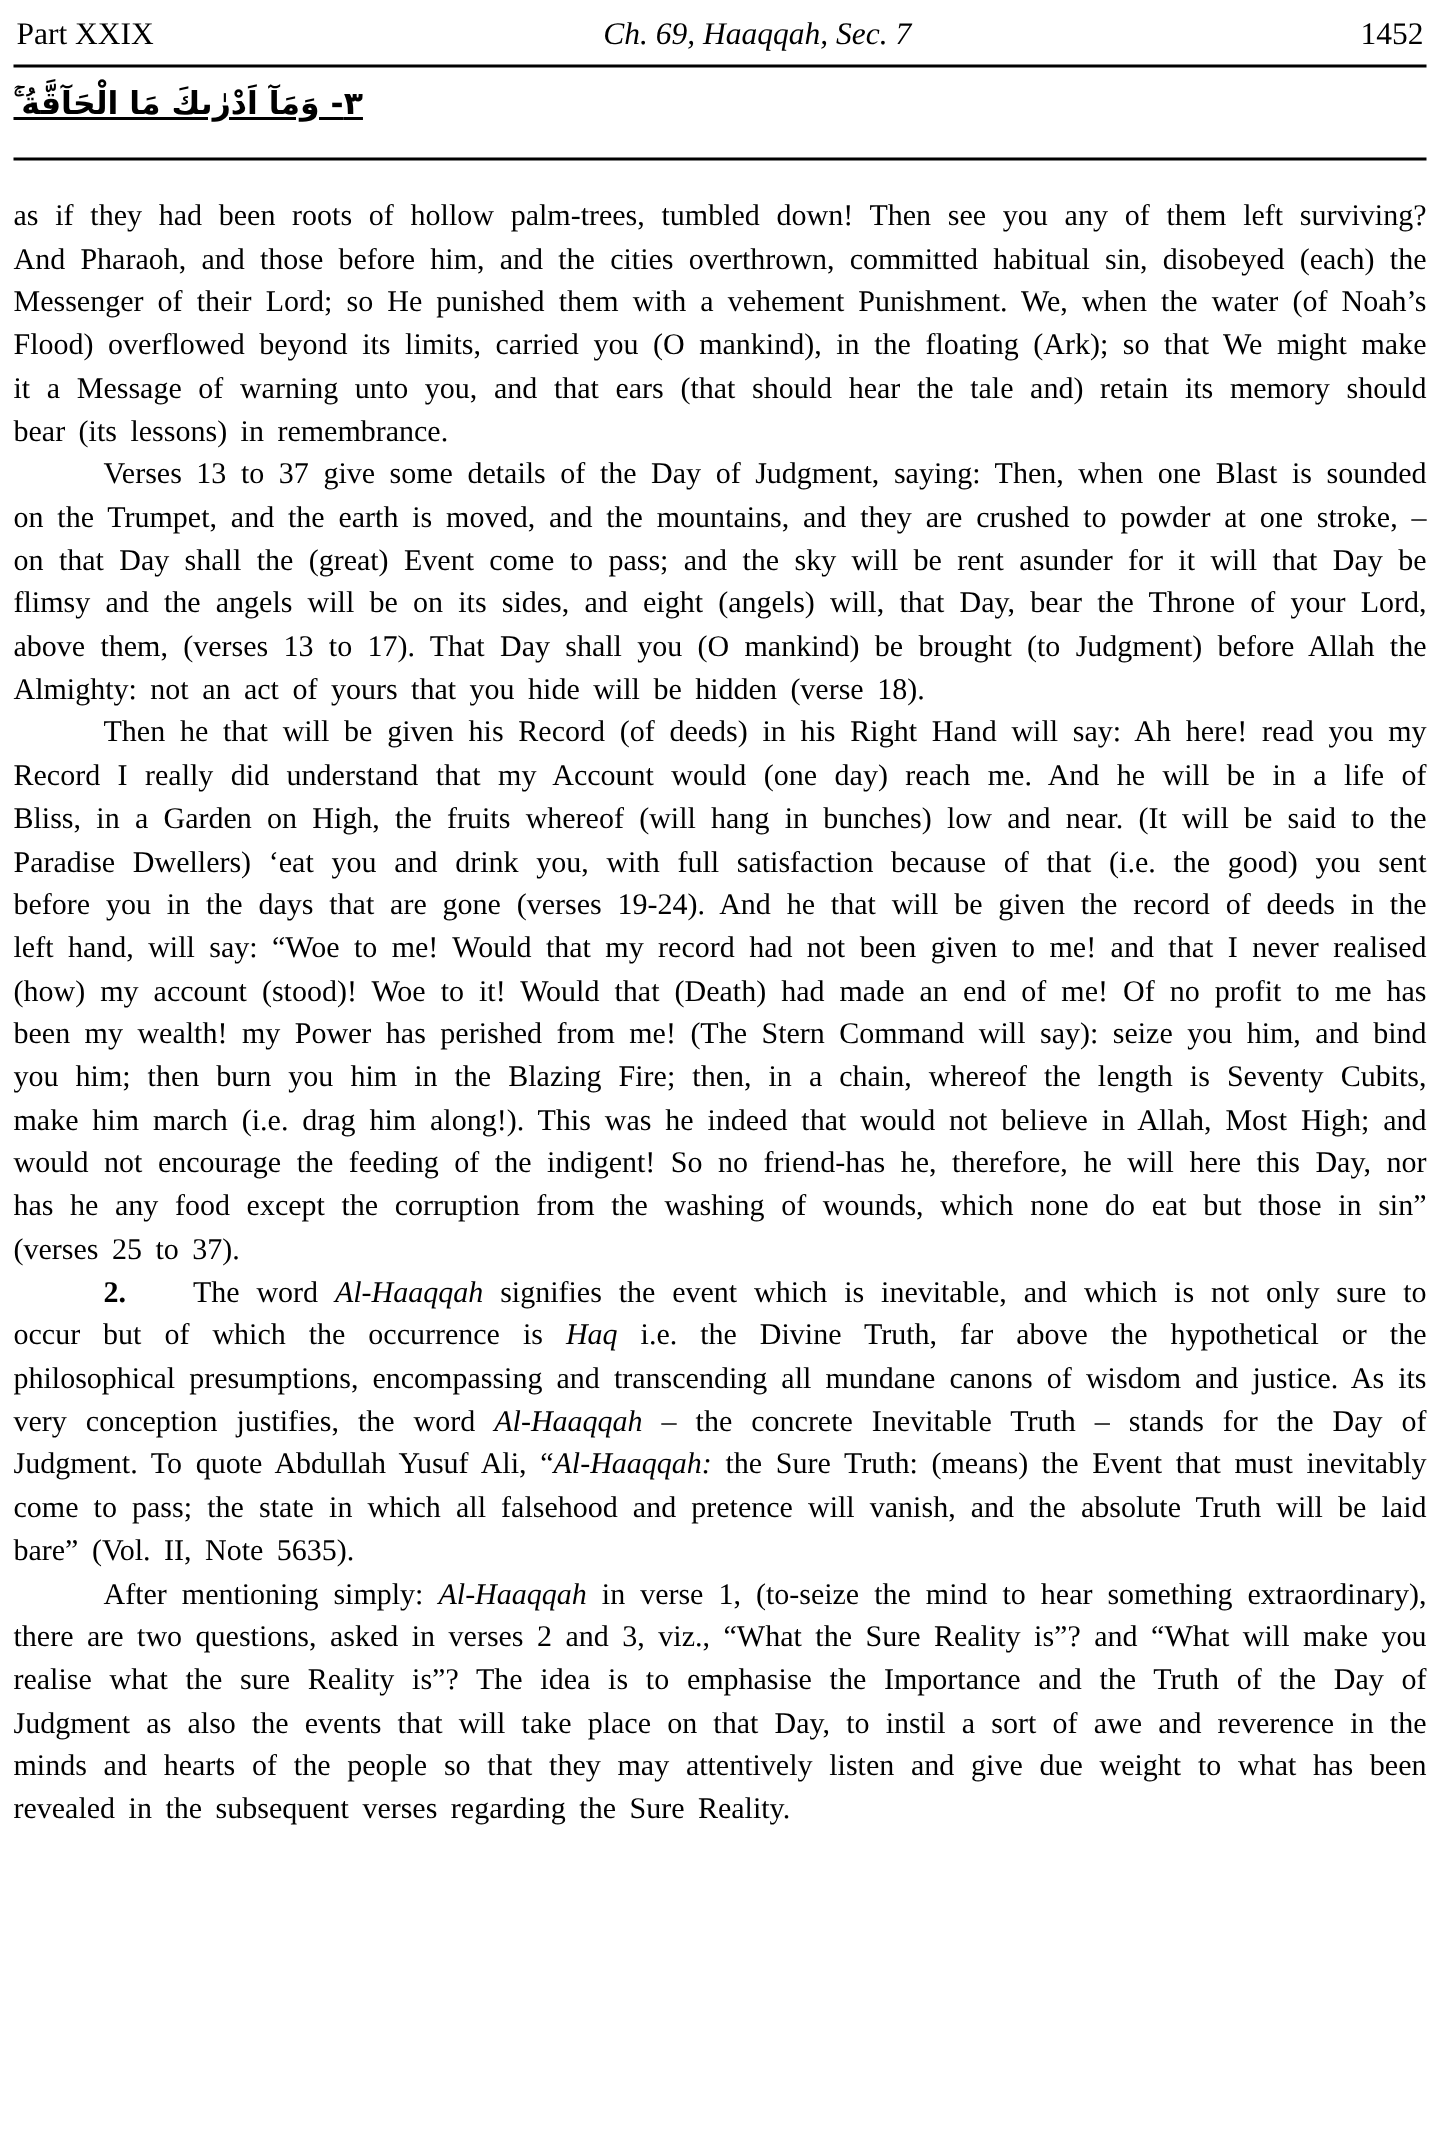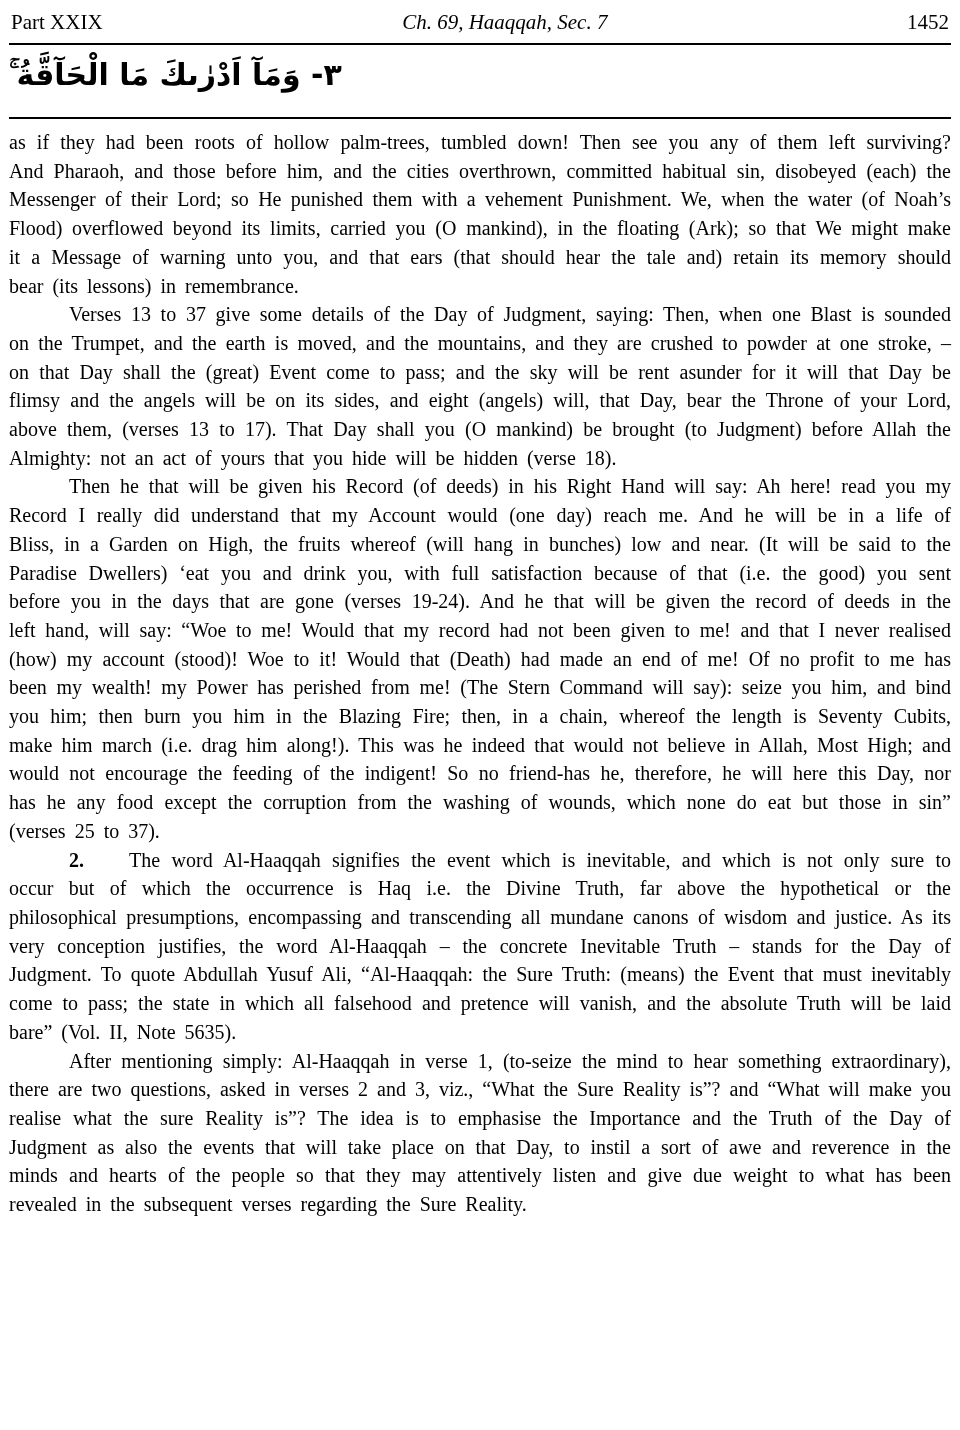--- a/index.html
+++ b/index.html
@@ -44,37 +44,38 @@
     width: 480px;
     font-weight: bold;
     font-size: 23px;
     line-height: 33px;
     white-space: pre-wrap;
   }
   .verse-ar {
     direction: rtl;
     font-family: "DejaVu Sans", sans-serif;
     font-weight: bold;
-    font-size: 30px;
+    font-size: 21px;
     padding: 0 4px 10px 0;
+    text-decoration: underline;
   }
   .body-text {
-    padding-top: 9px;
+    padding-top: 23px;
     font-size: 20px;
     line-height: 28.7px;
     word-spacing: 4px;
   }
   .body-text p.para {
     margin: 0;
     text-align: justify;
   }
   .body-text p.para.indent {
     text-indent: 60px;
   }
-  .it { }
+  .it { font-style: italic; }
   .bd { font-weight: bold; }
 </style>
 </head>
 <body>
 
 <div class="page">
 
   <div class="header">
     <span class="left">Part XXIX</span>
     <span class="center">Ch. 69, Haaqqah, Sec. 7</span>

